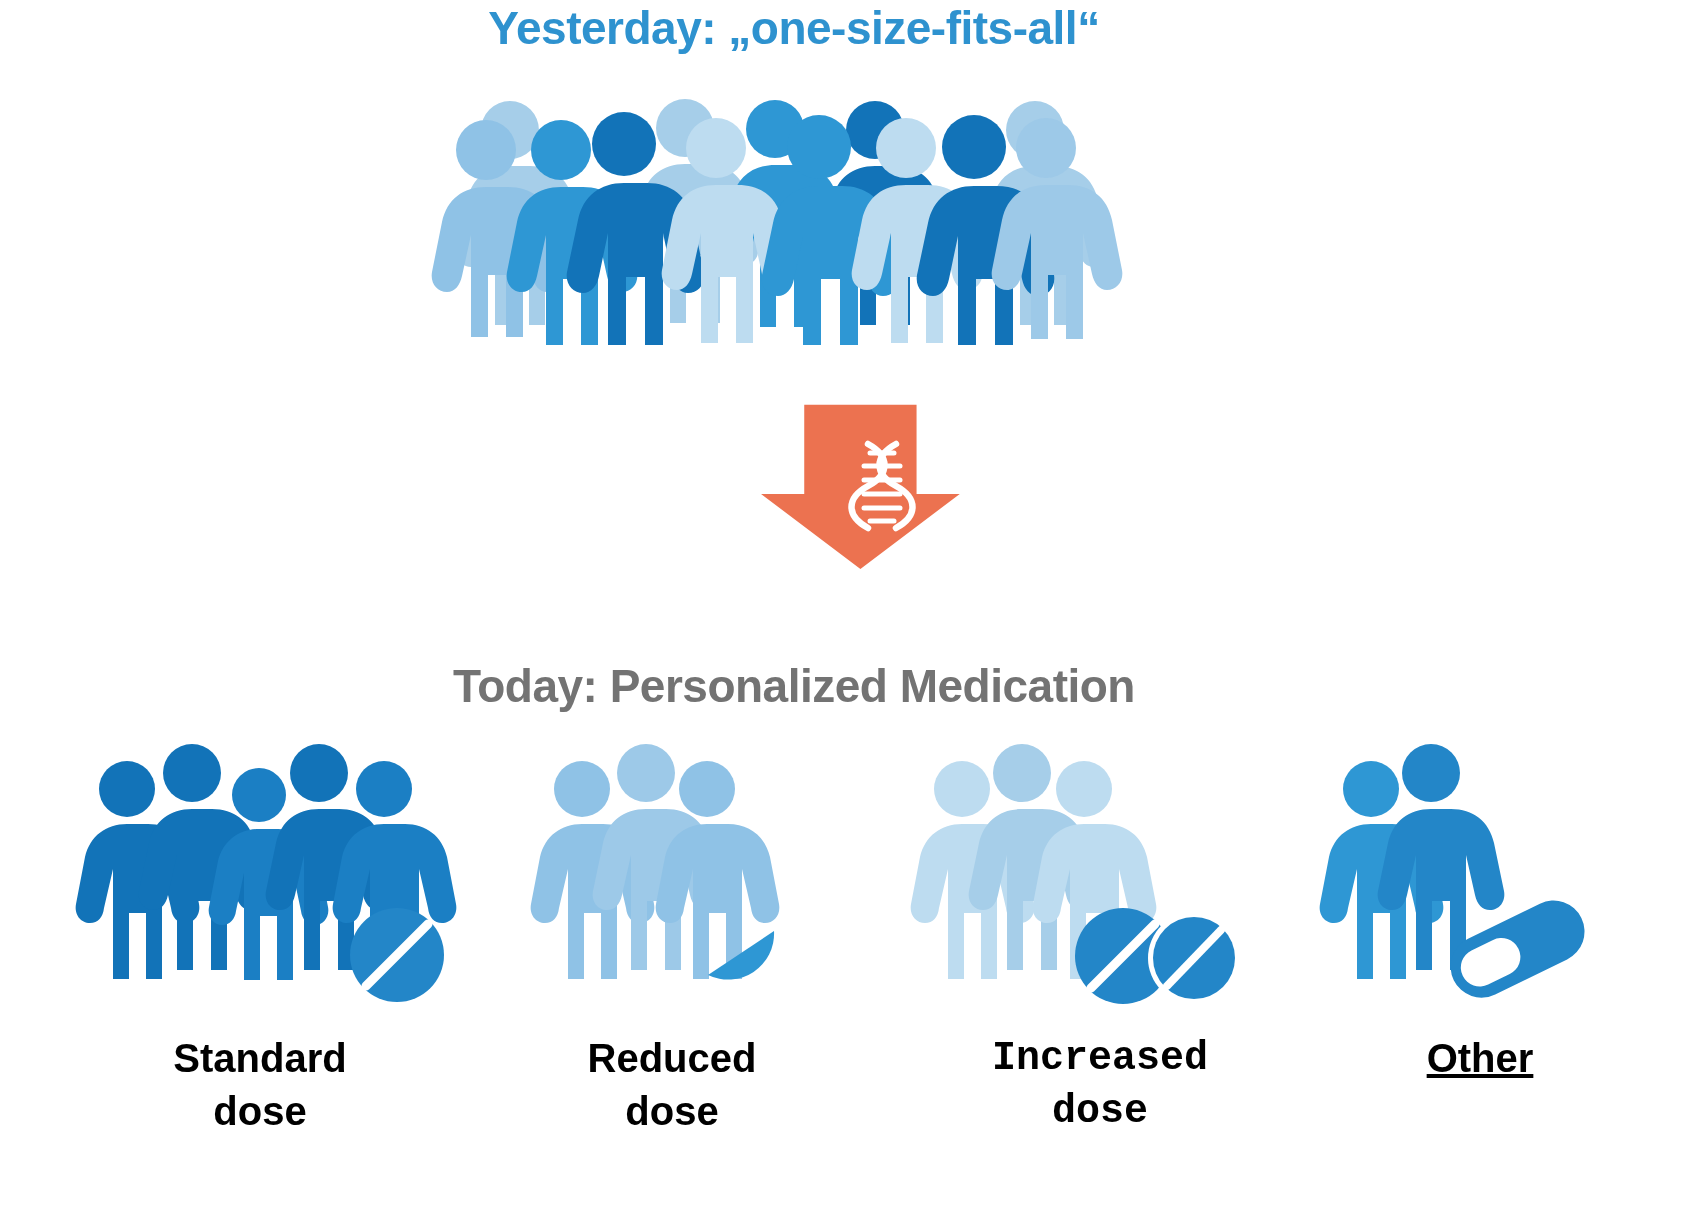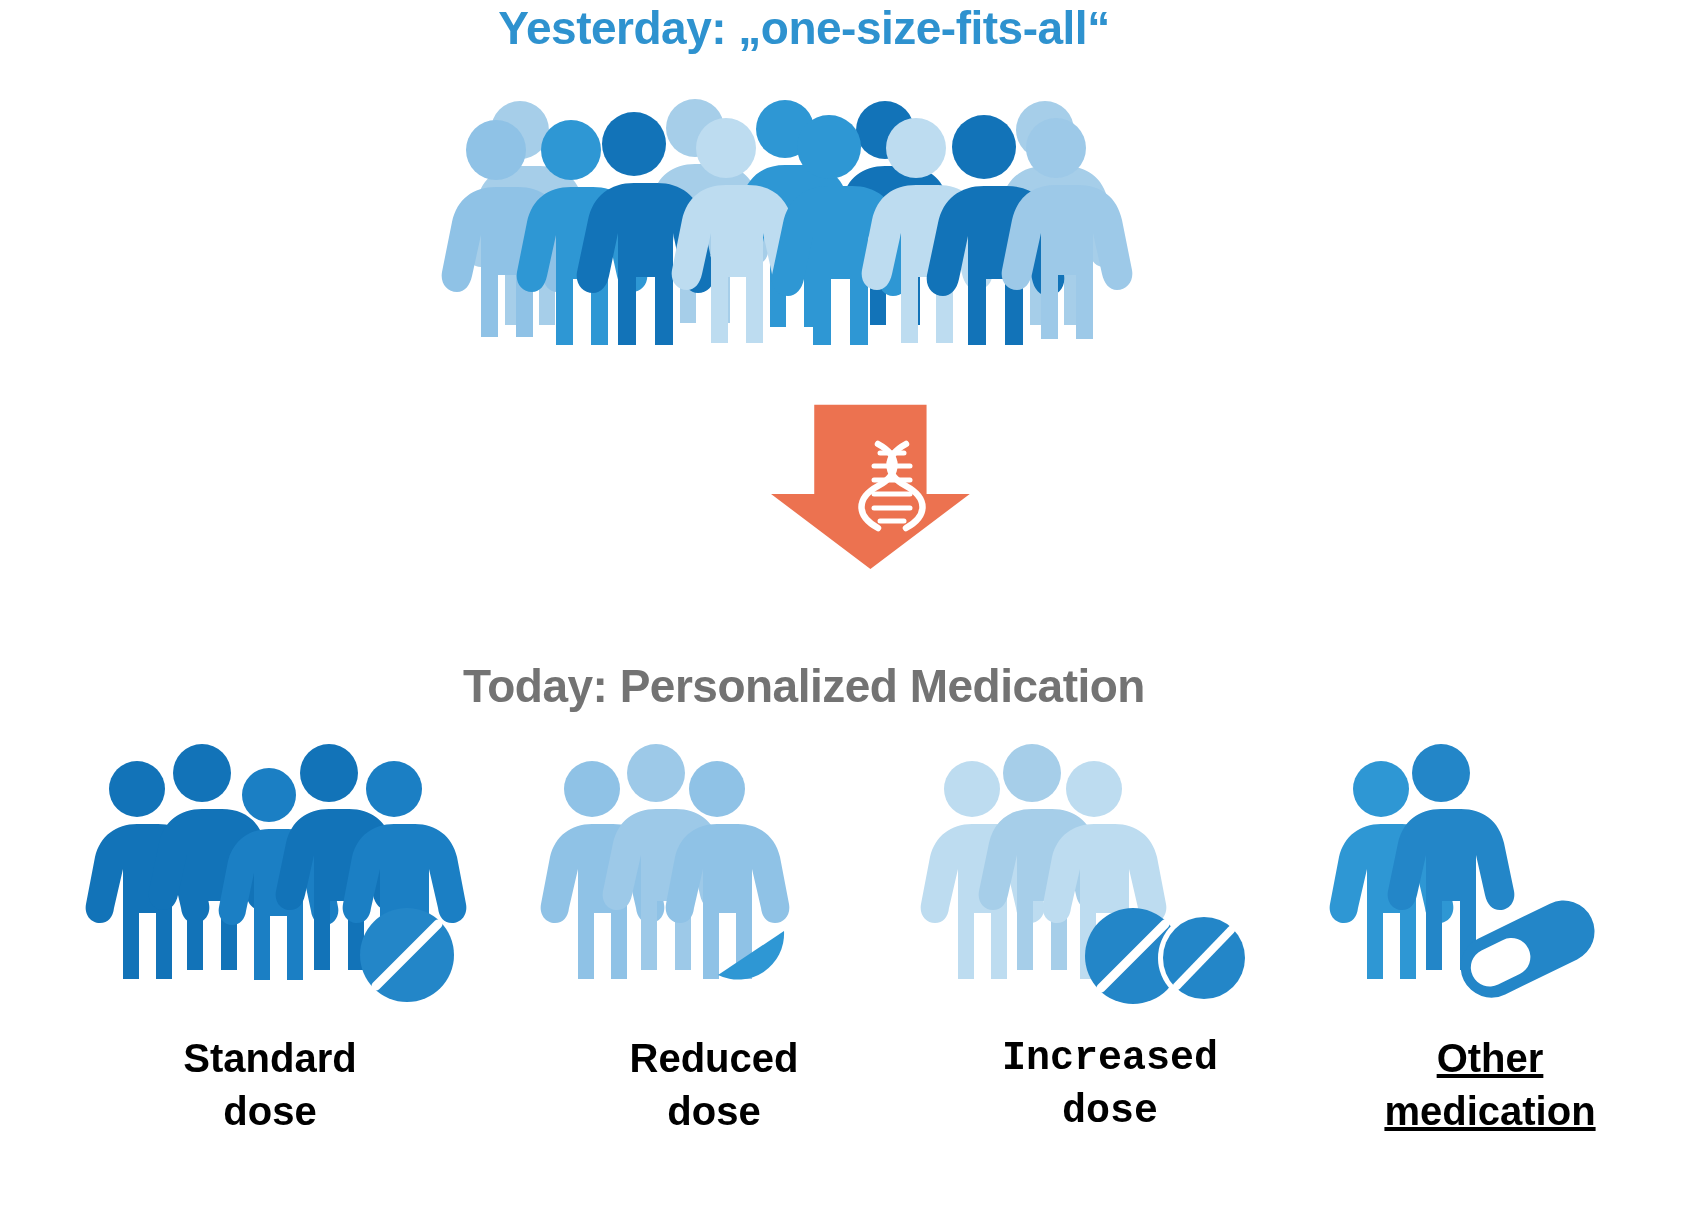--- a/index.html
+++ b/index.html
@@ -10,21 +10,20 @@
   body {
     font-family: "Liberation Sans", sans-serif;
     -webkit-font-smoothing: antialiased;
   }
   #stage {
     position: relative;
     width: 1588px;
     height: 1223px;
     background: #ffffff;
     overflow: hidden;
-    margin-left: 10px;
   }
 
   
   .title {
     position: absolute;
     width: 100%;
     text-align: center;
     font-weight: bold;
     letter-spacing: -0.5px;
     white-space: nowrap;
@@ -267,21 +266,21 @@
         </svg>
       </div>
 
       <div class="pill-wrap" style="left:190px; top:195px;">
         <svg width="92" height="92" viewBox="0 0 92 92">
           <path d="M8 60 A 46 46 0 0 0 74 16 Z" fill="#2E97D4"></path>
         </svg>
       </div>
     </div>
   </div>
-  <div class="grp-label" style="left:504px; width:400px;">
+  <div class="grp-label" style="left:472px; width:400px;">
     <span>Reduced</span>
     <span class="l2">dose</span>
   </div>
 
   <div class="group" id="group-increased" style="left:890px; width:400px;">
     <div class="figures">
       <div class="person" style="left:20px; bottom:2px;">
         <svg width="105" height="220" viewBox="0 0 105 220">
           <circle cx="52" cy="31" r="28" fill="#BDDCF0"></circle>
           <path d="M52 66 c-21 0 -37 12 -42 33 l-9 47 c-2 11 5 19 14 19 c8 0 13 -6 14 -15 l9 -39 v110 h16 v-66 h17 v66 h16 v-110 l9 39 c1 9 6 15 14 15 c9 0 16 -8 14 -19 l-9 -47 c-5 -21 -21 -33 -42 -33 z" fill="#BDDCF0"></path>
@@ -336,16 +335,15 @@
           <g transform="rotate(-26 85 60)">
             <rect x="14" y="28" width="142" height="62" rx="31" ry="31" fill="#2386C8"></rect>
             <rect x="24" y="40" width="62" height="38" rx="19" ry="19" fill="#ffffff"></rect>
           </g>
         </svg>
       </div>
     </div>
   </div>
   <div class="grp-label" style="left:1260px; width:440px;text-decoration:underline;">
     <span>Other</span>
-    <span class="l2">medication</span>
   </div>
 
 </div>
 
 </body></html>

